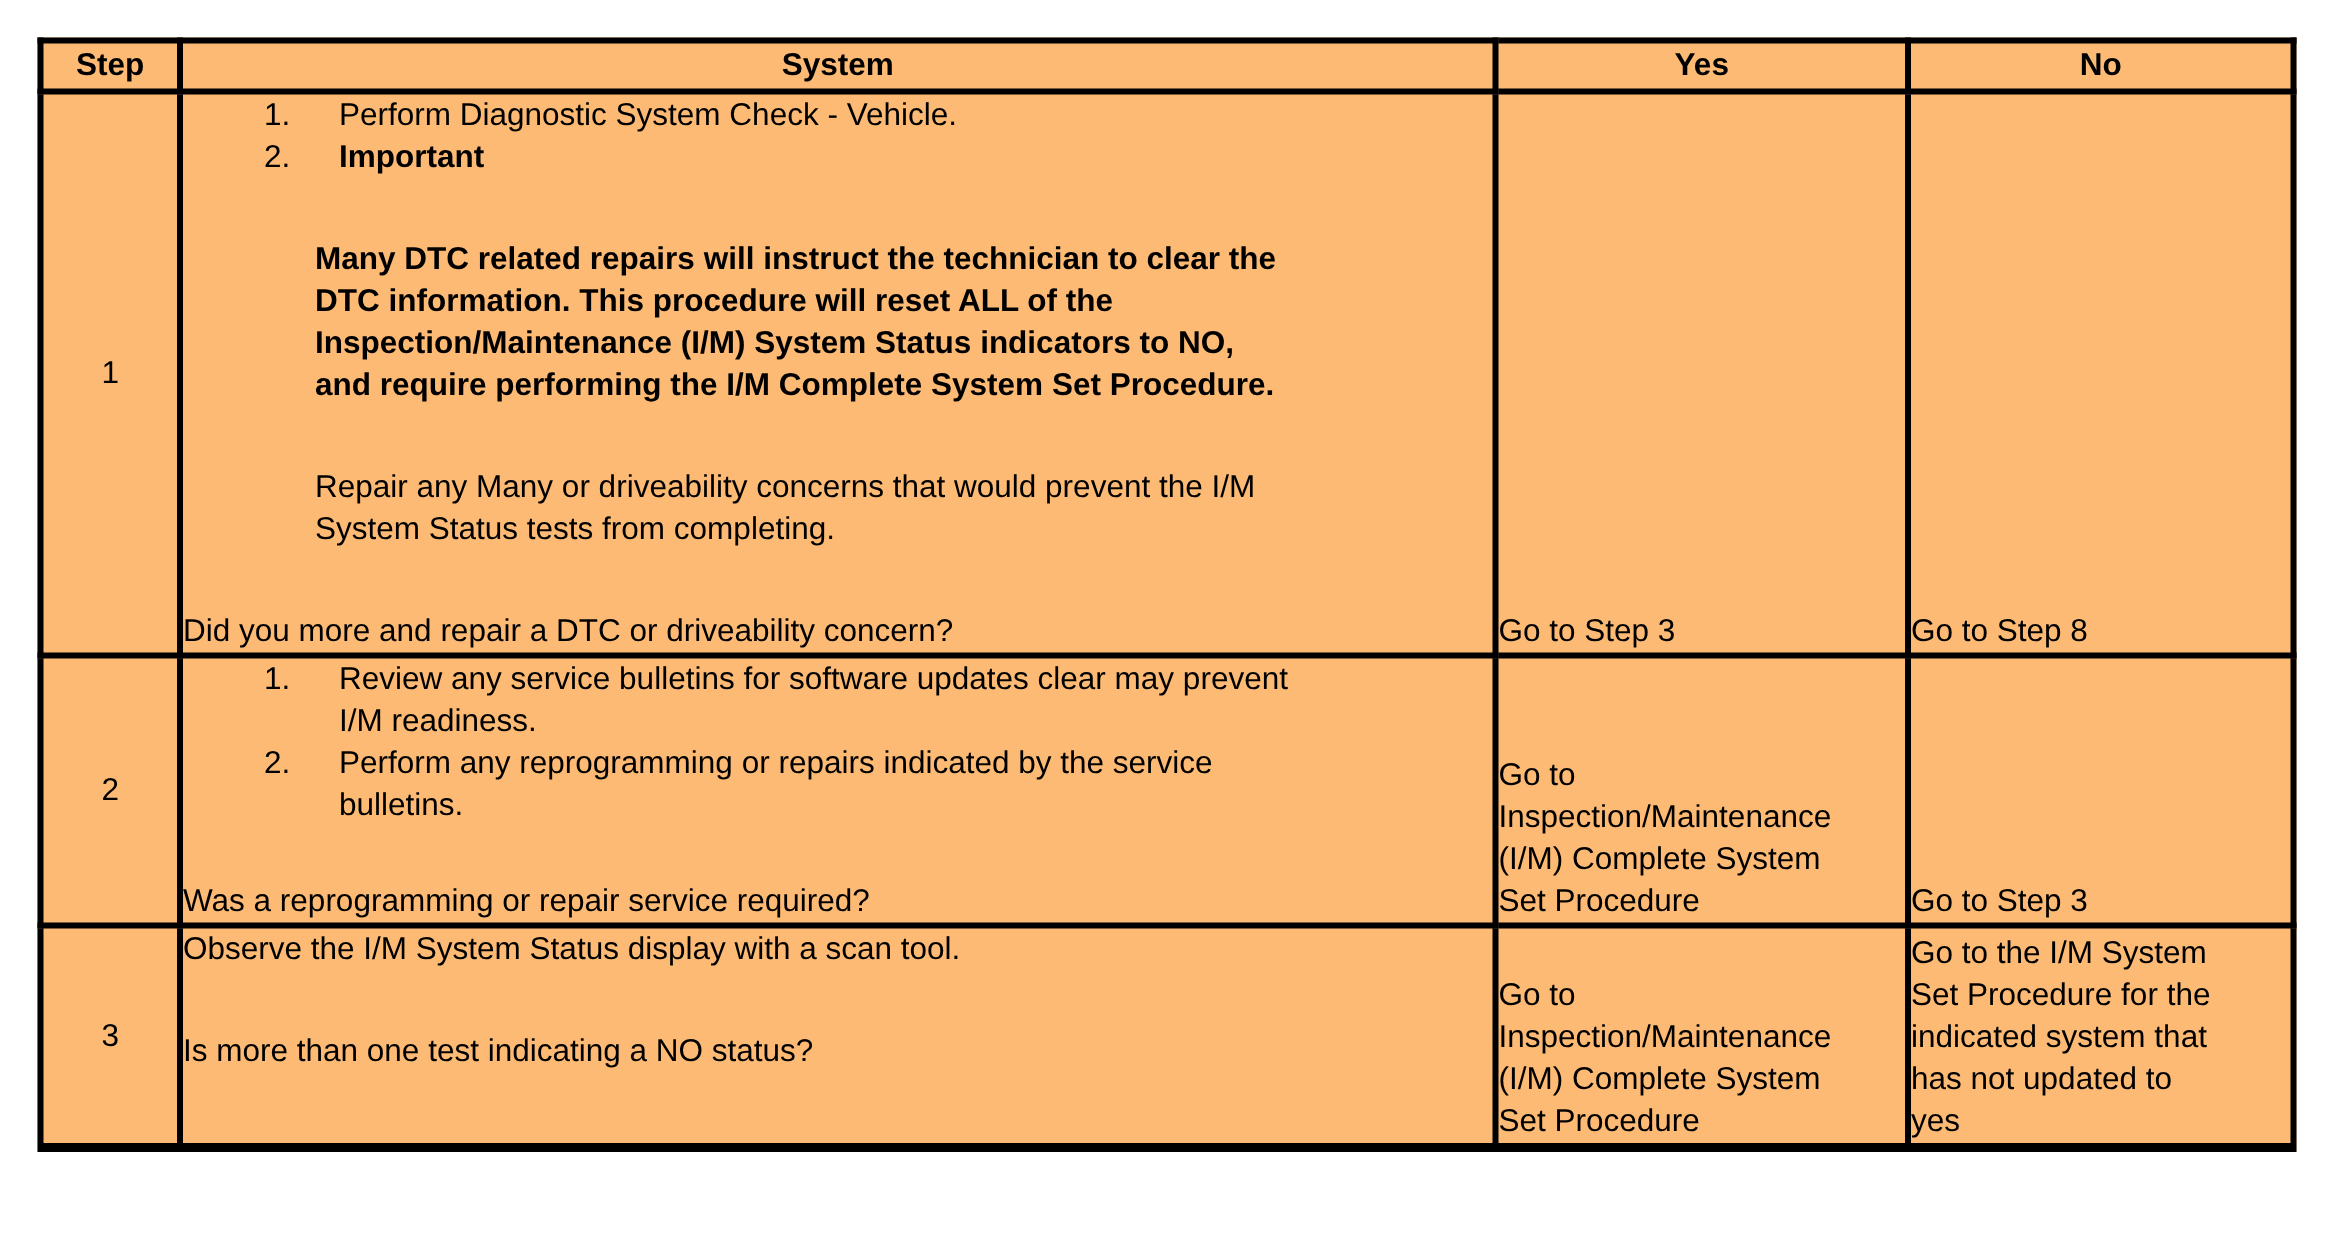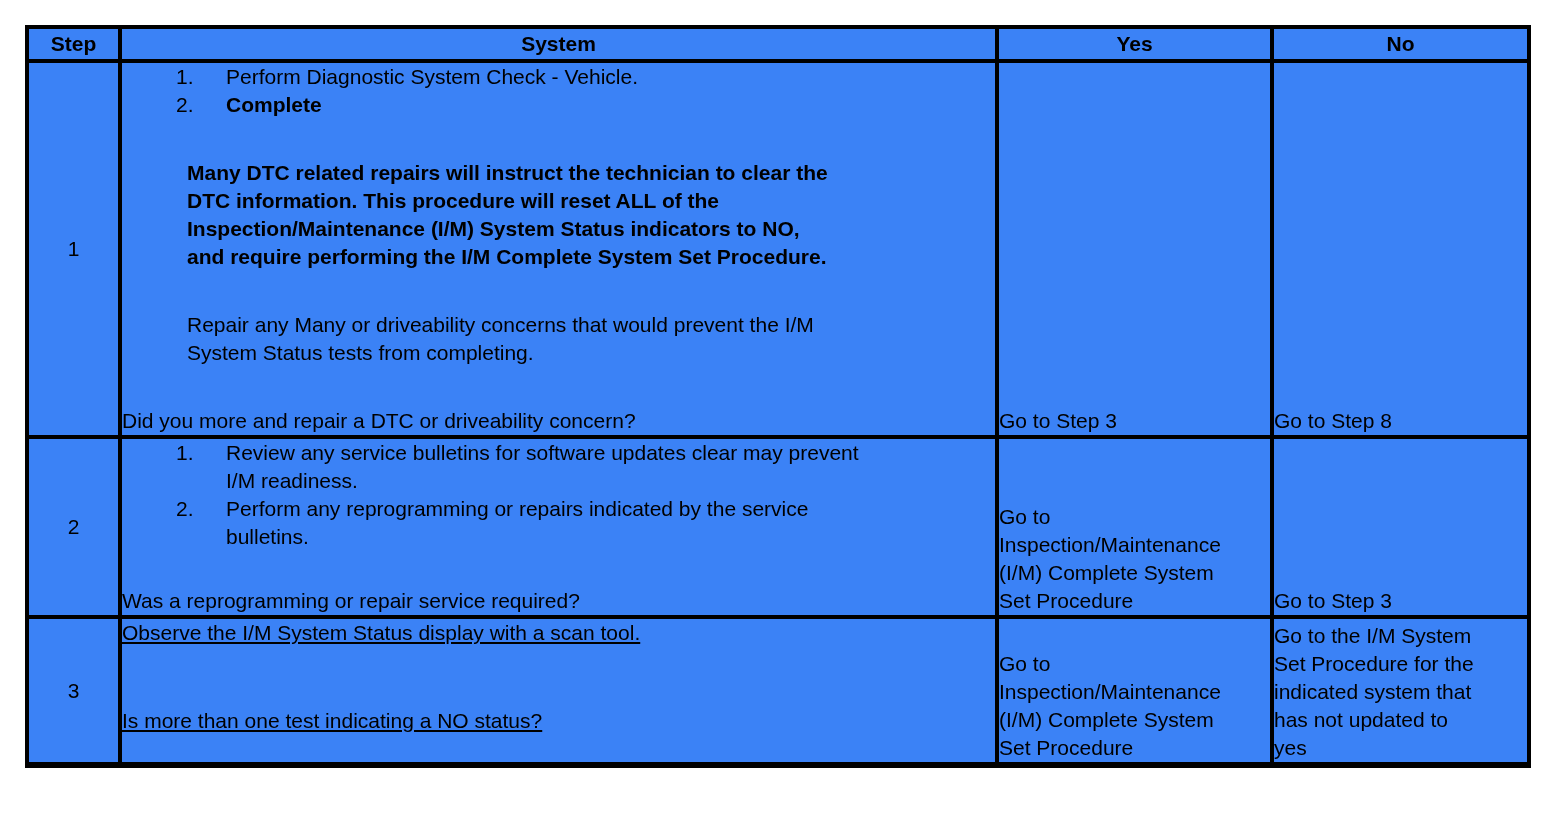--- a/index.html
+++ b/index.html
@@ -16,21 +16,21 @@
     position: relative;
     overflow: hidden;
   }
   table.proc {
     position: absolute;
     left: 25px;
     top: 25px;
     width: 1502px;
     border-collapse: collapse;
     table-layout: fixed;
-    background: #3b82f6;
+    background: #fdba74;
   }
   table.proc col.c-step   { width: 93px; }
   table.proc col.c-action { width: 877px; }
   table.proc col.c-yes    { width: 275px; }
   table.proc col.c-no     { width: 257px; }
 
   table.proc th, table.proc td {
     border: 4px solid #000000;
     padding: 0;
     overflow: hidden;
@@ -59,50 +59,50 @@
     padding: 8px 4px 5px 2px;
   }
   td.answer-cell {
     vertical-align: bottom;
     text-align: left;
     padding: 4px 4px 7px 4px;
     white-space: pre-line;
   }
   .row1 .action-wrap { height: 372px; }
   .row2 .action-wrap { height: 176px; }
-  .row3 .action-wrap { height: 143px; text-decoration: underline; }
+  .row3 .action-wrap { height: 143px; }
   .action-wrap { display: flex; flex-direction: column; }
 
   .oli { display: flex; }
   .oli .num {
     margin-left: 54px;
     width: 50px;
     flex: 0 0 50px;
   }
   .oli .oli-text {
     flex: 1;
     white-space: pre-line;
   }
   .bold { font-weight: bold; }
 
   .para {
-    margin-left: 65px;
+    margin-left: 88px;
     margin-top: 40px;
     white-space: pre-line;
   }
   .para-flush {
     margin-top: 0;
     margin-left: 0;
     white-space: pre-line;
   }
   .question {
     margin-top: auto;
     white-space: pre-line;
   }
-  .row3 .question { margin-top: 60px; }
+  .row3 .question { margin-top: 40px; }
 </style>
 </head>
 <body>
 
 <div class="page">
   <table class="proc">
     <colgroup>
       <col class="c-step">
         <col class="c-action">
         <col class="c-yes">
@@ -121,21 +121,21 @@
       <tr class="row1">
         <td class="step-cell">1</td>
         <td class="action-cell">
           <div class="action-wrap">
             <div class="oli">
               <span class="num">1.</span>
               <span class="oli-text">Perform Diagnostic System Check - Vehicle.</span>
             </div>
             <div class="oli">
               <span class="num">2.</span>
-              <span class="oli-text bold">Complete</span>
+              <span class="oli-text bold">Important</span>
             </div>
             <div class="para bold">Many DTC related repairs will instruct the technician to clear the
 DTC information. This procedure will reset ALL of the
 Inspection/Maintenance (I/M) System Status indicators to NO,
 and require performing the I/M Complete System Set Procedure.</div>
             <div class="para">Repair any Many or driveability concerns that would prevent the I/M
 System Status tests from completing.</div>
             <div class="question">Did you more and repair a DTC or driveability concern?</div>
           </div>
         </td>

